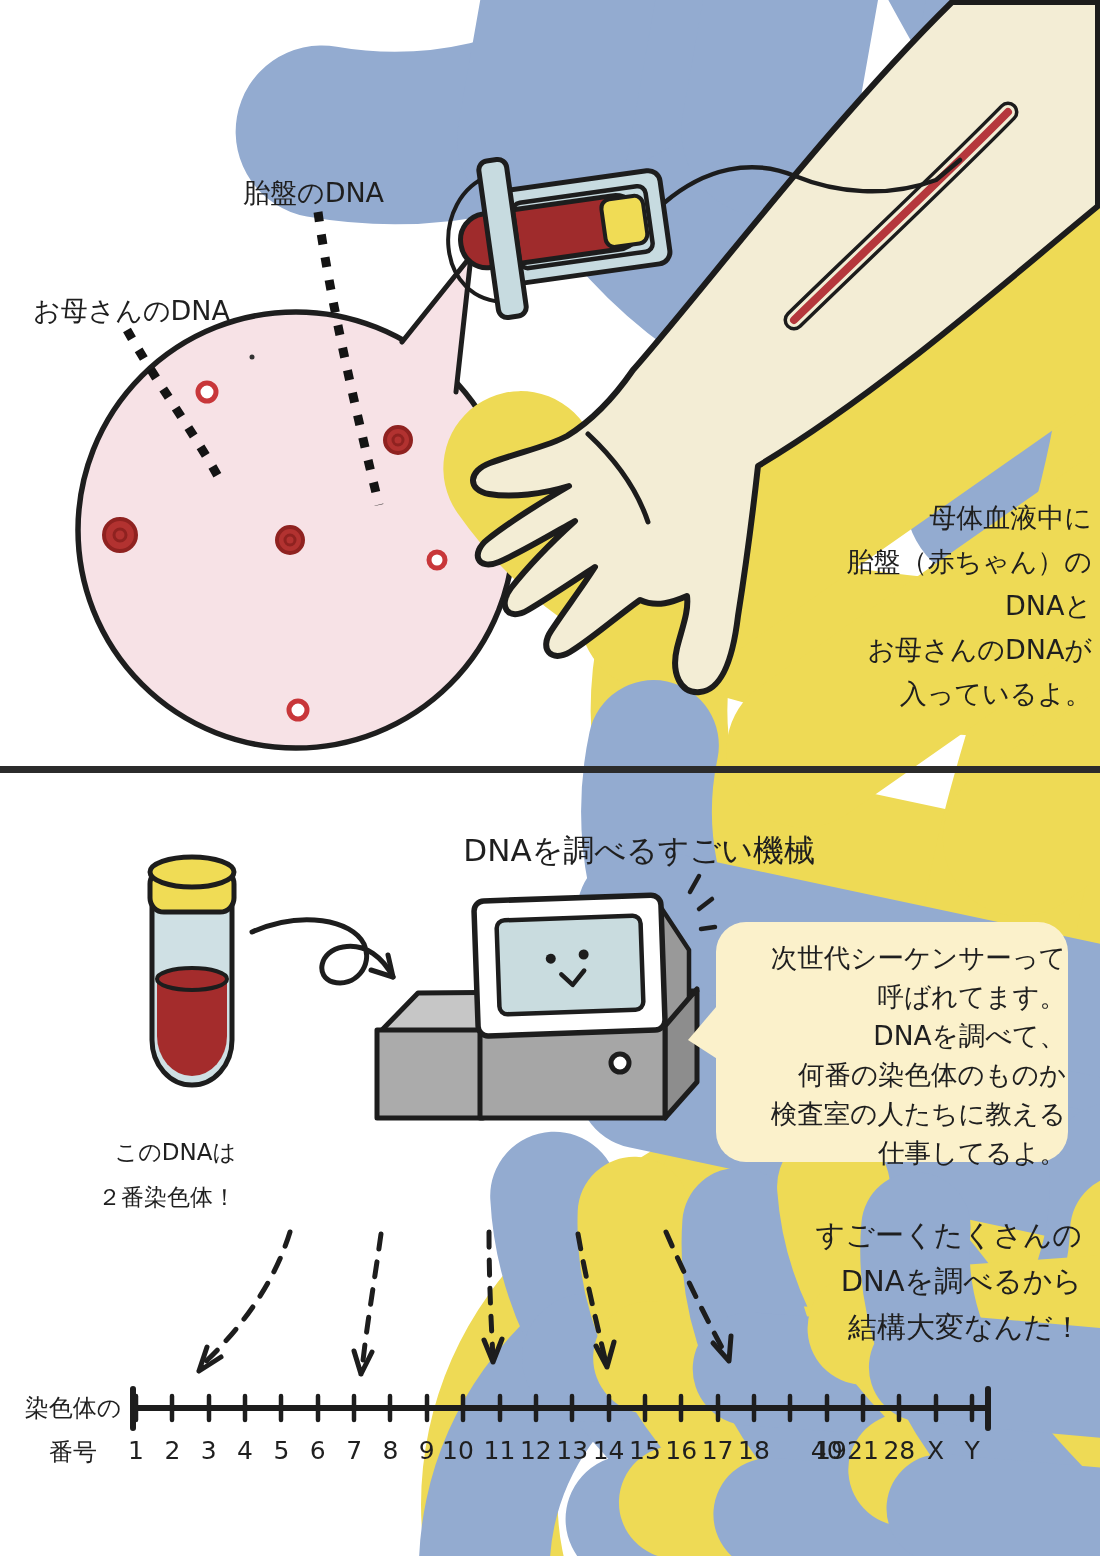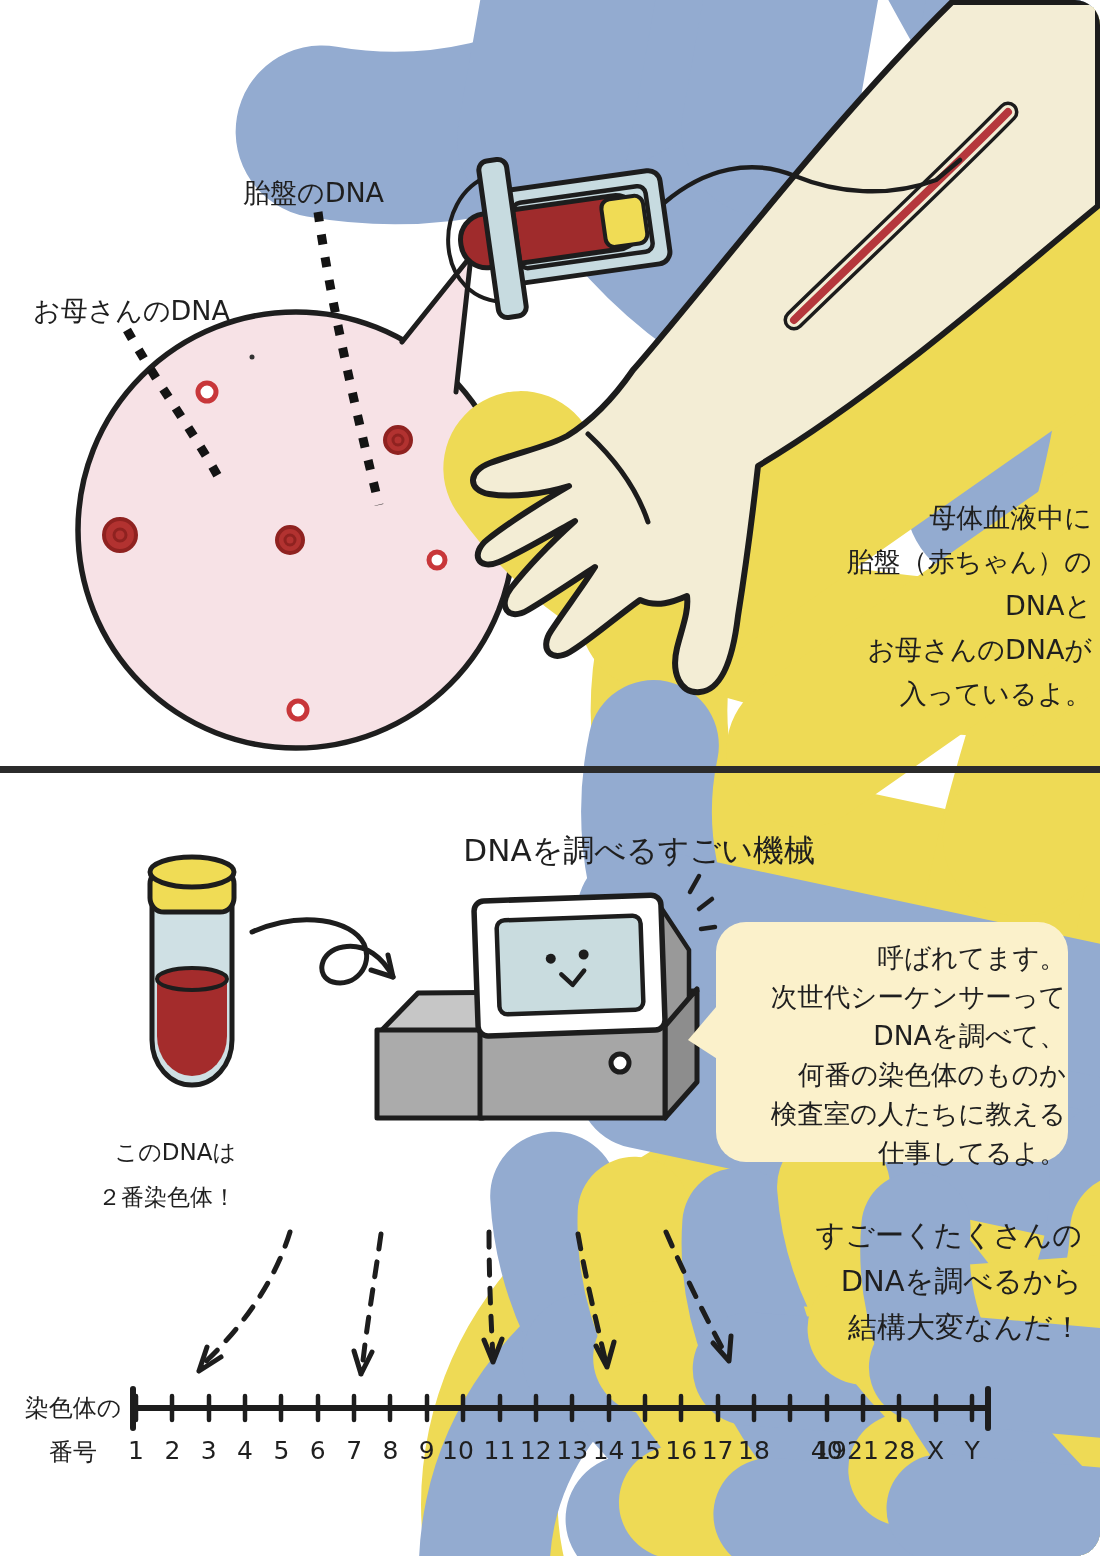--- a/index.html
+++ b/index.html
@@ -1,17 +1,17 @@
 <!DOCTYPE html>
 <html><head>
 <meta charset="utf-8">
 <style>
   html,body{margin:0;padding:0;background:#ffffff;}
   .page{position:relative;width:1100px;height:1556px;background:#ffffff;overflow:hidden;
-        font-family:"DejaVu Sans",sans-serif;color:#1f1f1f;border-radius:25px;}
+        font-family:"DejaVu Sans",sans-serif;color:#1f1f1f;}
   .page svg.canvas{position:absolute;left:0;top:0;}
   .txt{position:absolute;line-height:1.55;white-space:nowrap;}
   .center{text-align:right;}
   .lbl{font-size:27px;font-weight:500;}
   .caption{left:762px;top:496px;width:330px;font-size:27px;line-height:44px;}
   .title{left:295px;top:826px;width:520px;font-size:31px;font-weight:500;}
   .bubble-box{left:716px;top:922px;width:352px;height:240px;background:#fbf1cb;border-radius:30px;}
   .bubble-text{left:720px;top:938px;width:346px;font-size:26.5px;line-height:39px;}
   .left-note{left:14px;top:1130px;width:222px;font-size:23px;line-height:45px;}
   .right-note{left:752px;top:1212px;width:330px;font-size:29px;line-height:46px;}
@@ -184,22 +184,22 @@
     <div>胎盤（赤ちゃん）の</div>
     <div>DNAと</div>
     <div>お母さんのDNAが</div>
     <div>入っているよ。</div>
   </div>
 
   <div class="txt title center">DNAを調べるすごい機械</div>
 
   <div class="bubble-box" style="position:absolute;"></div>
   <div class="txt bubble-text center">
+    <div>次世代シーケンサーって</div>
     <div>呼ばれてます。</div>
-    <div>次世代シーケンサーって</div>
     <div>DNAを調べて、</div>
     <div>何番の染色体のものか</div>
     <div>検査室の人たちに教える</div>
     <div>仕事してるよ。</div>
   </div>
 
   <div class="txt left-note center">
     <div>このDNAは</div>
     <div>２番染色体！</div>
   </div>

